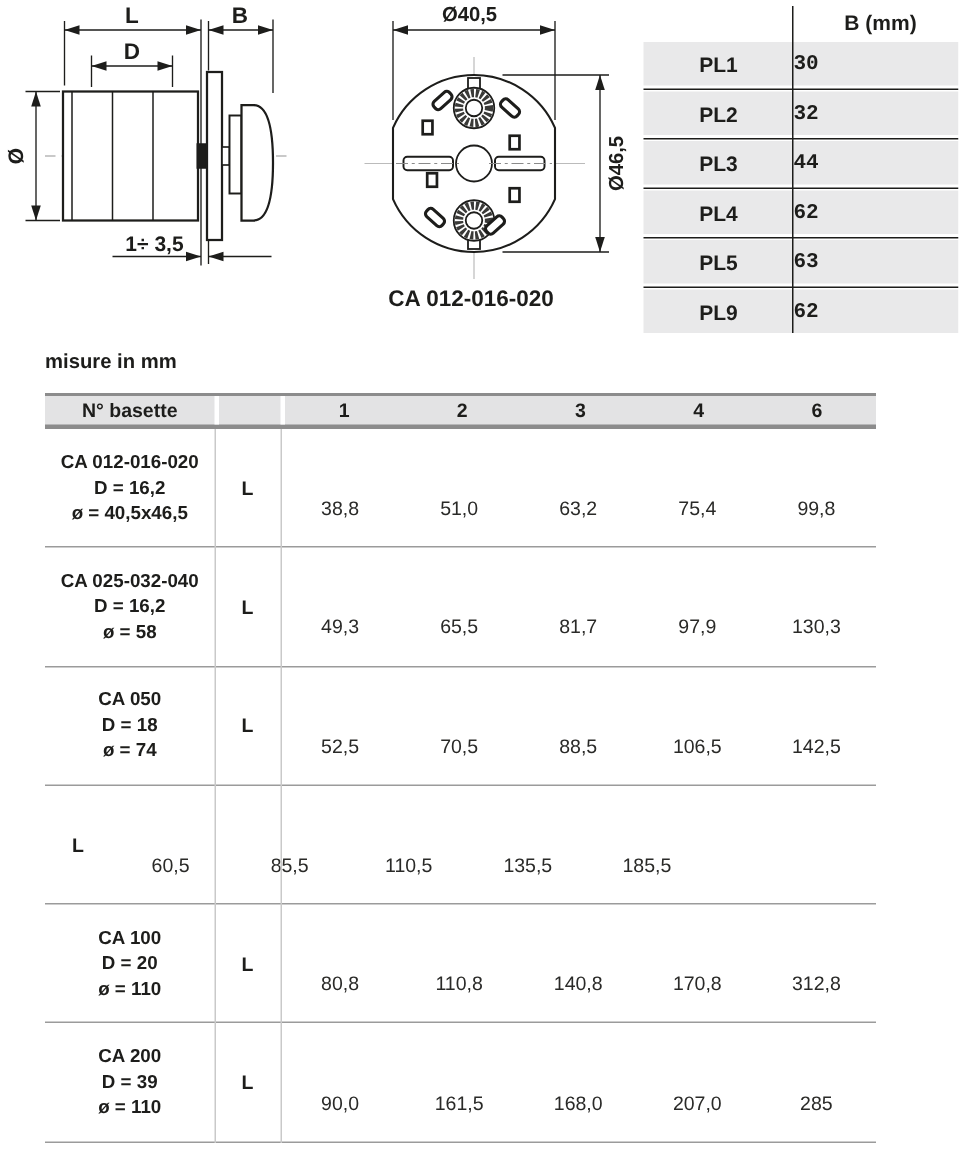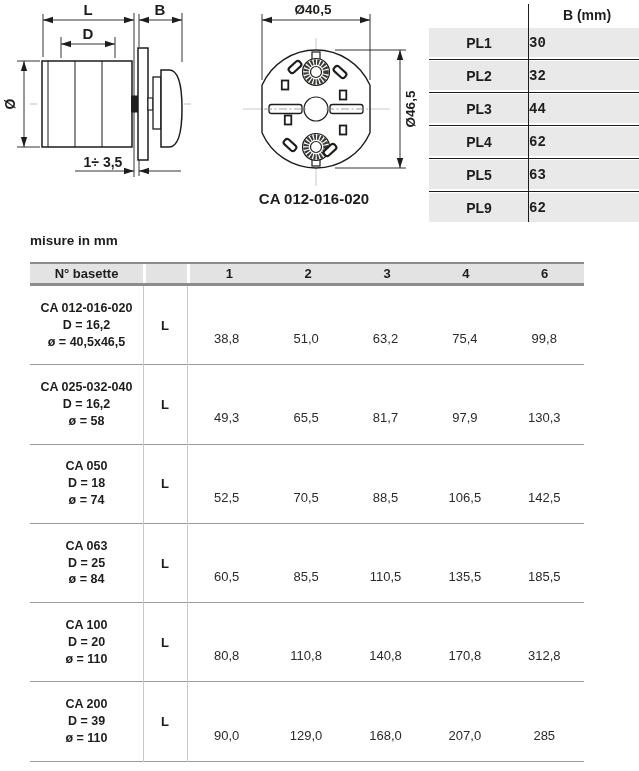--- a/index.html
+++ b/index.html
@@ -251,25 +251,20 @@
             <div>ø = 74</div>
           </div>
           <div class="mt-l">L</div>
           <div class="mt-val">52,5</div>
           <div class="mt-val">70,5</div>
           <div class="mt-val">88,5</div>
           <div class="mt-val">106,5</div>
           <div class="mt-val">142,5</div>
         </div>
         <div class="mt-row">
-          <div class="mt-name">
-            <div>CA 063</div>
-            <div>D = 25</div>
-            <div>ø = 84</div>
-          </div>
           <div class="mt-l">L</div>
           <div class="mt-val">60,5</div>
           <div class="mt-val">85,5</div>
           <div class="mt-val">110,5</div>
           <div class="mt-val">135,5</div>
           <div class="mt-val">185,5</div>
         </div>
         <div class="mt-row">
           <div class="mt-name">
             <div>CA 100</div>
@@ -284,21 +279,21 @@
           <div class="mt-val">312,8</div>
         </div>
         <div class="mt-row">
           <div class="mt-name">
             <div>CA 200</div>
             <div>D = 39</div>
             <div>ø = 110</div>
           </div>
           <div class="mt-l">L</div>
           <div class="mt-val">90,0</div>
-          <div class="mt-val">129,0</div>
+          <div class="mt-val">161,5</div>
           <div class="mt-val">168,0</div>
           <div class="mt-val">207,0</div>
           <div class="mt-val">285</div>
         </div>
       </div>
   </div>
 
 </div>
 
 </body></html>

